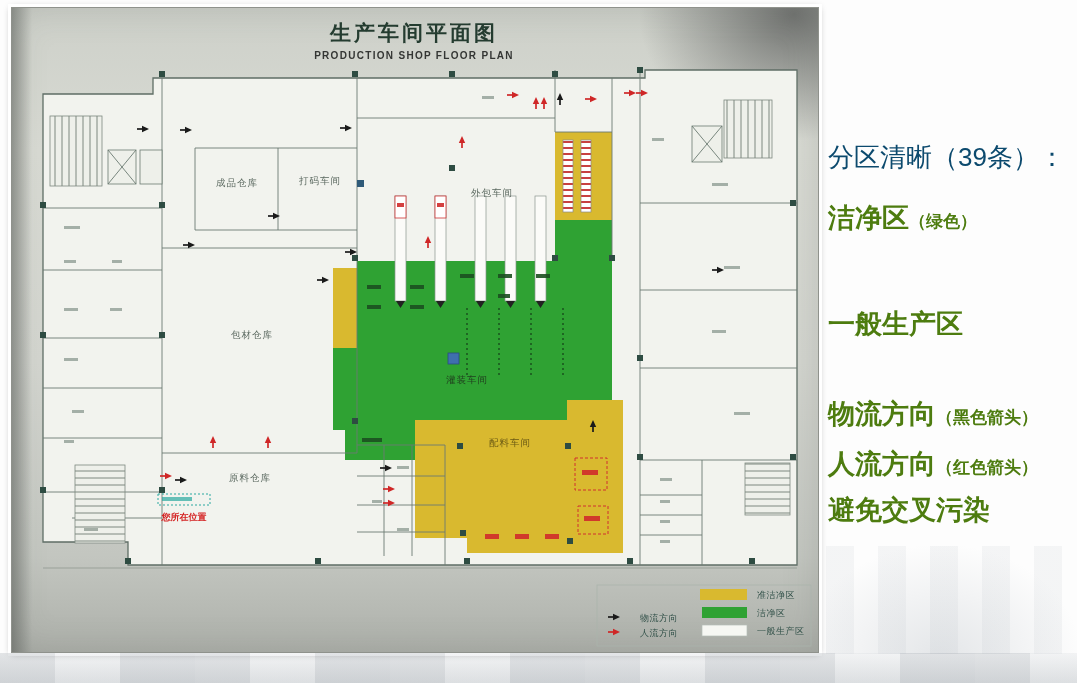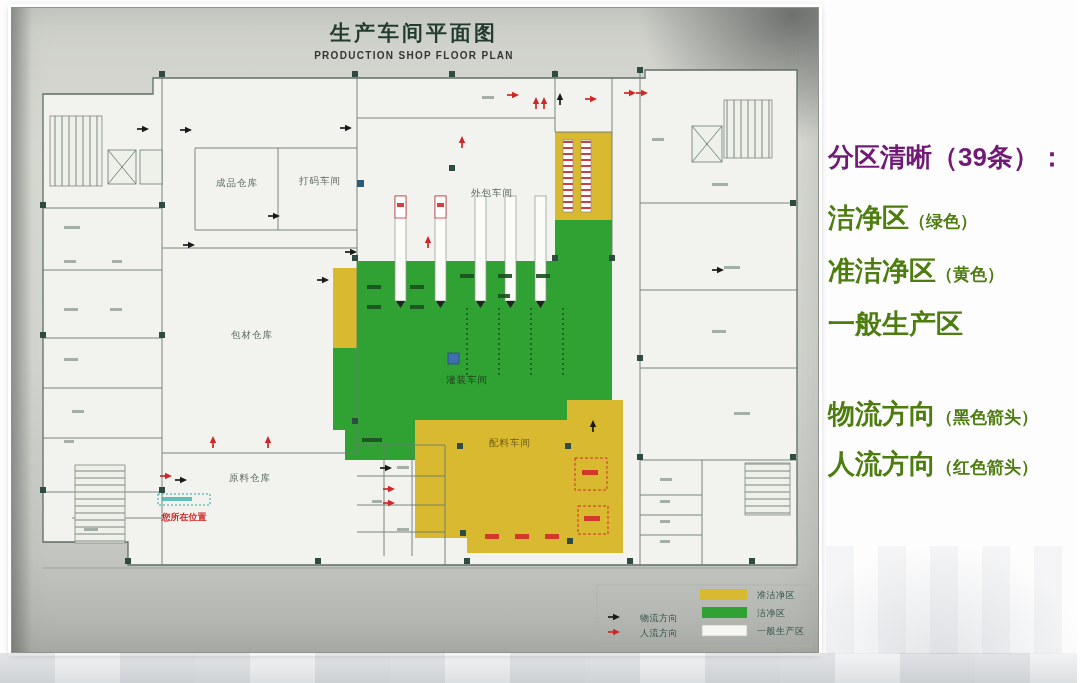--- a/index.html
+++ b/index.html
@@ -23,21 +23,21 @@
   .roomtxt{fill:#5a685f;font-size:9.5px;letter-spacing:1px;}
   .ab{color:#1a1a1a;}
   .ar{color:#cf2727;}
   #arr line{stroke:currentColor;stroke-width:1.7;}
   #arr path{fill:currentColor;stroke:none;}
   .legendtxt{fill:#33524a;font-size:9px;letter-spacing:.5px;}
   .ptitle{fill:#243c30;font-size:21px;font-weight:bold;letter-spacing:3px;}
   .psub{fill:#343634;font-size:10px;font-weight:bold;letter-spacing:1.3px;}
   
   .panel{position:absolute;left:826px;top:0;width:254px;height:683px;}
-  .p-head{position:absolute;left:2px;top:140px;font-size:26px;font-weight:bold;color:#701a75;white-space:nowrap;text-align:center;}
+  .p-head{position:absolute;left:2px;top:140px;font-size:26px;font-weight:normal;color:#0c4a6e;white-space:nowrap;text-align:center;}
   .p-line{position:absolute;left:2px;white-space:nowrap;color:#4d7c0f;font-weight:bold;}
   .p-line .main{font-size:27px;}
   .p-line .note{font-size:17px;}
   
   .wm-b{position:absolute;left:0;top:653px;width:1080px;height:30px;
     background:
       repeating-linear-gradient(90deg, rgba(170,176,182,.28) 0 55px, rgba(214,218,222,.16) 55px 120px, rgba(150,158,166,.24) 120px 195px),
       linear-gradient(180deg, rgba(210,214,218,.12), rgba(140,148,156,.28));}
   .wm-r{position:absolute;left:826px;top:546px;width:254px;height:108px;
     background:
@@ -271,29 +271,29 @@
         <text class="legendtxt" x="745" y="626">一般生产区</text>
       </g>
     </svg>
   </div>
 
   <div class="panel">
     <div class="p-head">分区清晰（39条）：</div>
     <div class="p-line" style="top:200px">
       <span class="main">洁净区</span><span class="note">（绿色）</span>
     </div>
-    <div class="p-line" style="top:253px">
-      <span class="main">准洁净区</span><span class="note">（黄色）</span>
-    </div>
     <div class="p-line" style="top:306px">
       <span class="main">一般生产区</span><span class="note"></span>
     </div>
     <div class="p-line" style="top:446px">
       <span class="main">人流方向</span><span class="note">（红色箭头）</span>
     </div>
     <div class="p-line" style="top:396px">
       <span class="main">物流方向</span><span class="note">（黑色箭头）</span>
+    </div>
+    <div class="p-line" style="top:492px">
+      <span class="main">避免交叉污染</span><span class="note"></span>
     </div>
   </div>
 
   <div class="wm-r"></div>
   <div class="wm-b"></div>
 </div>
 
 </body></html>

